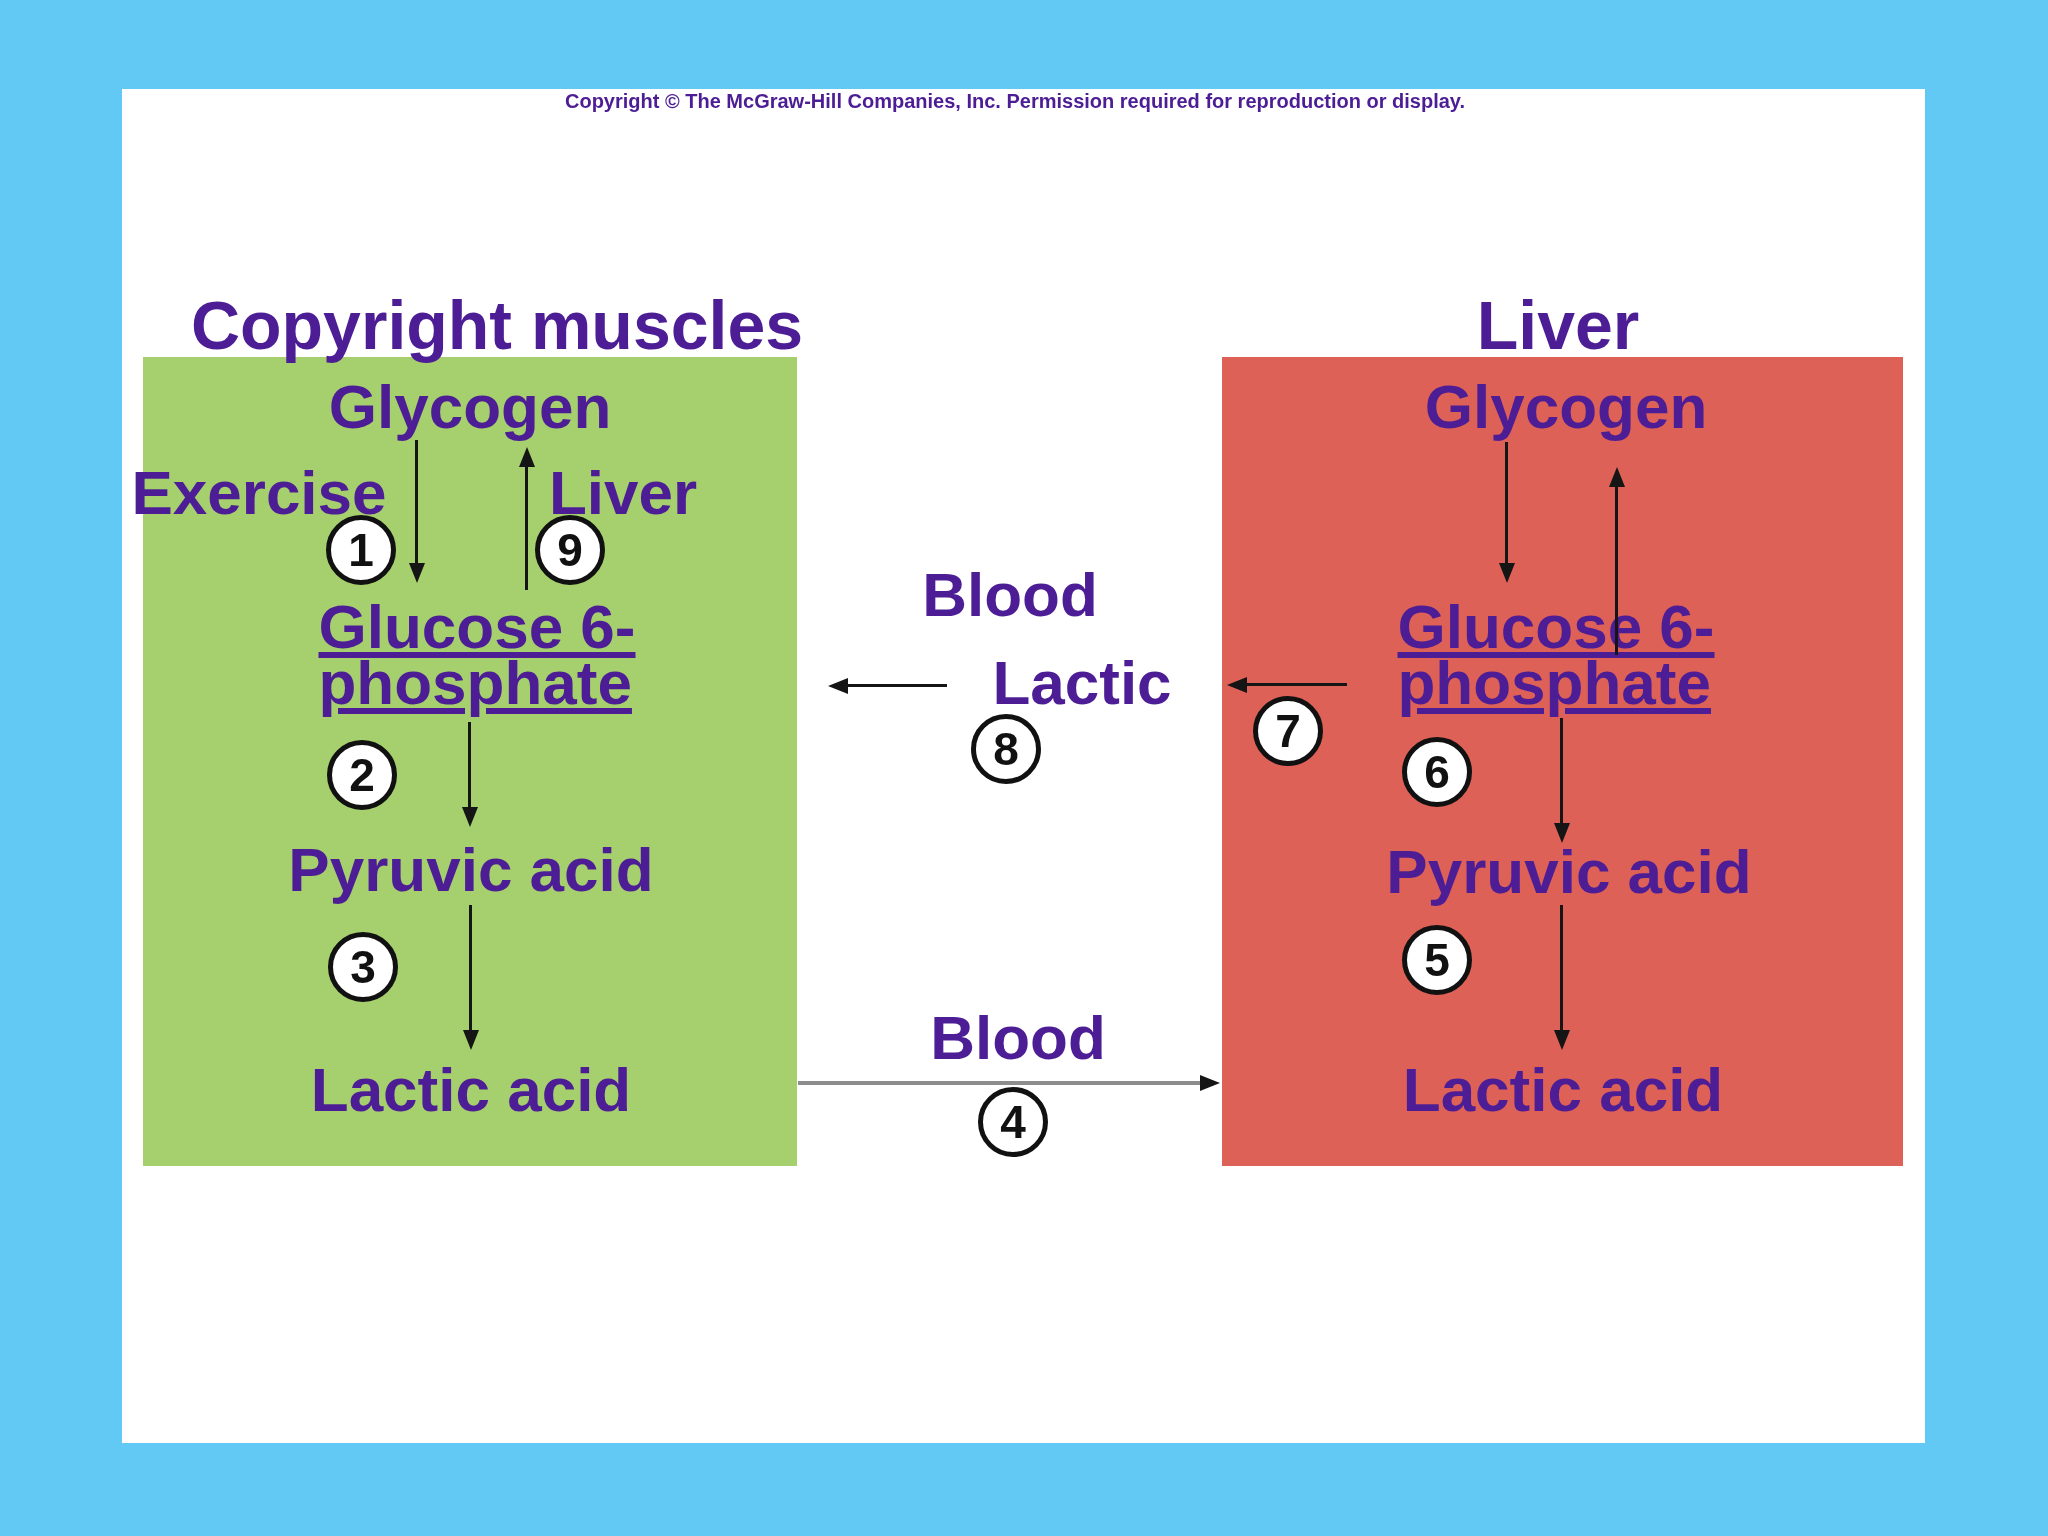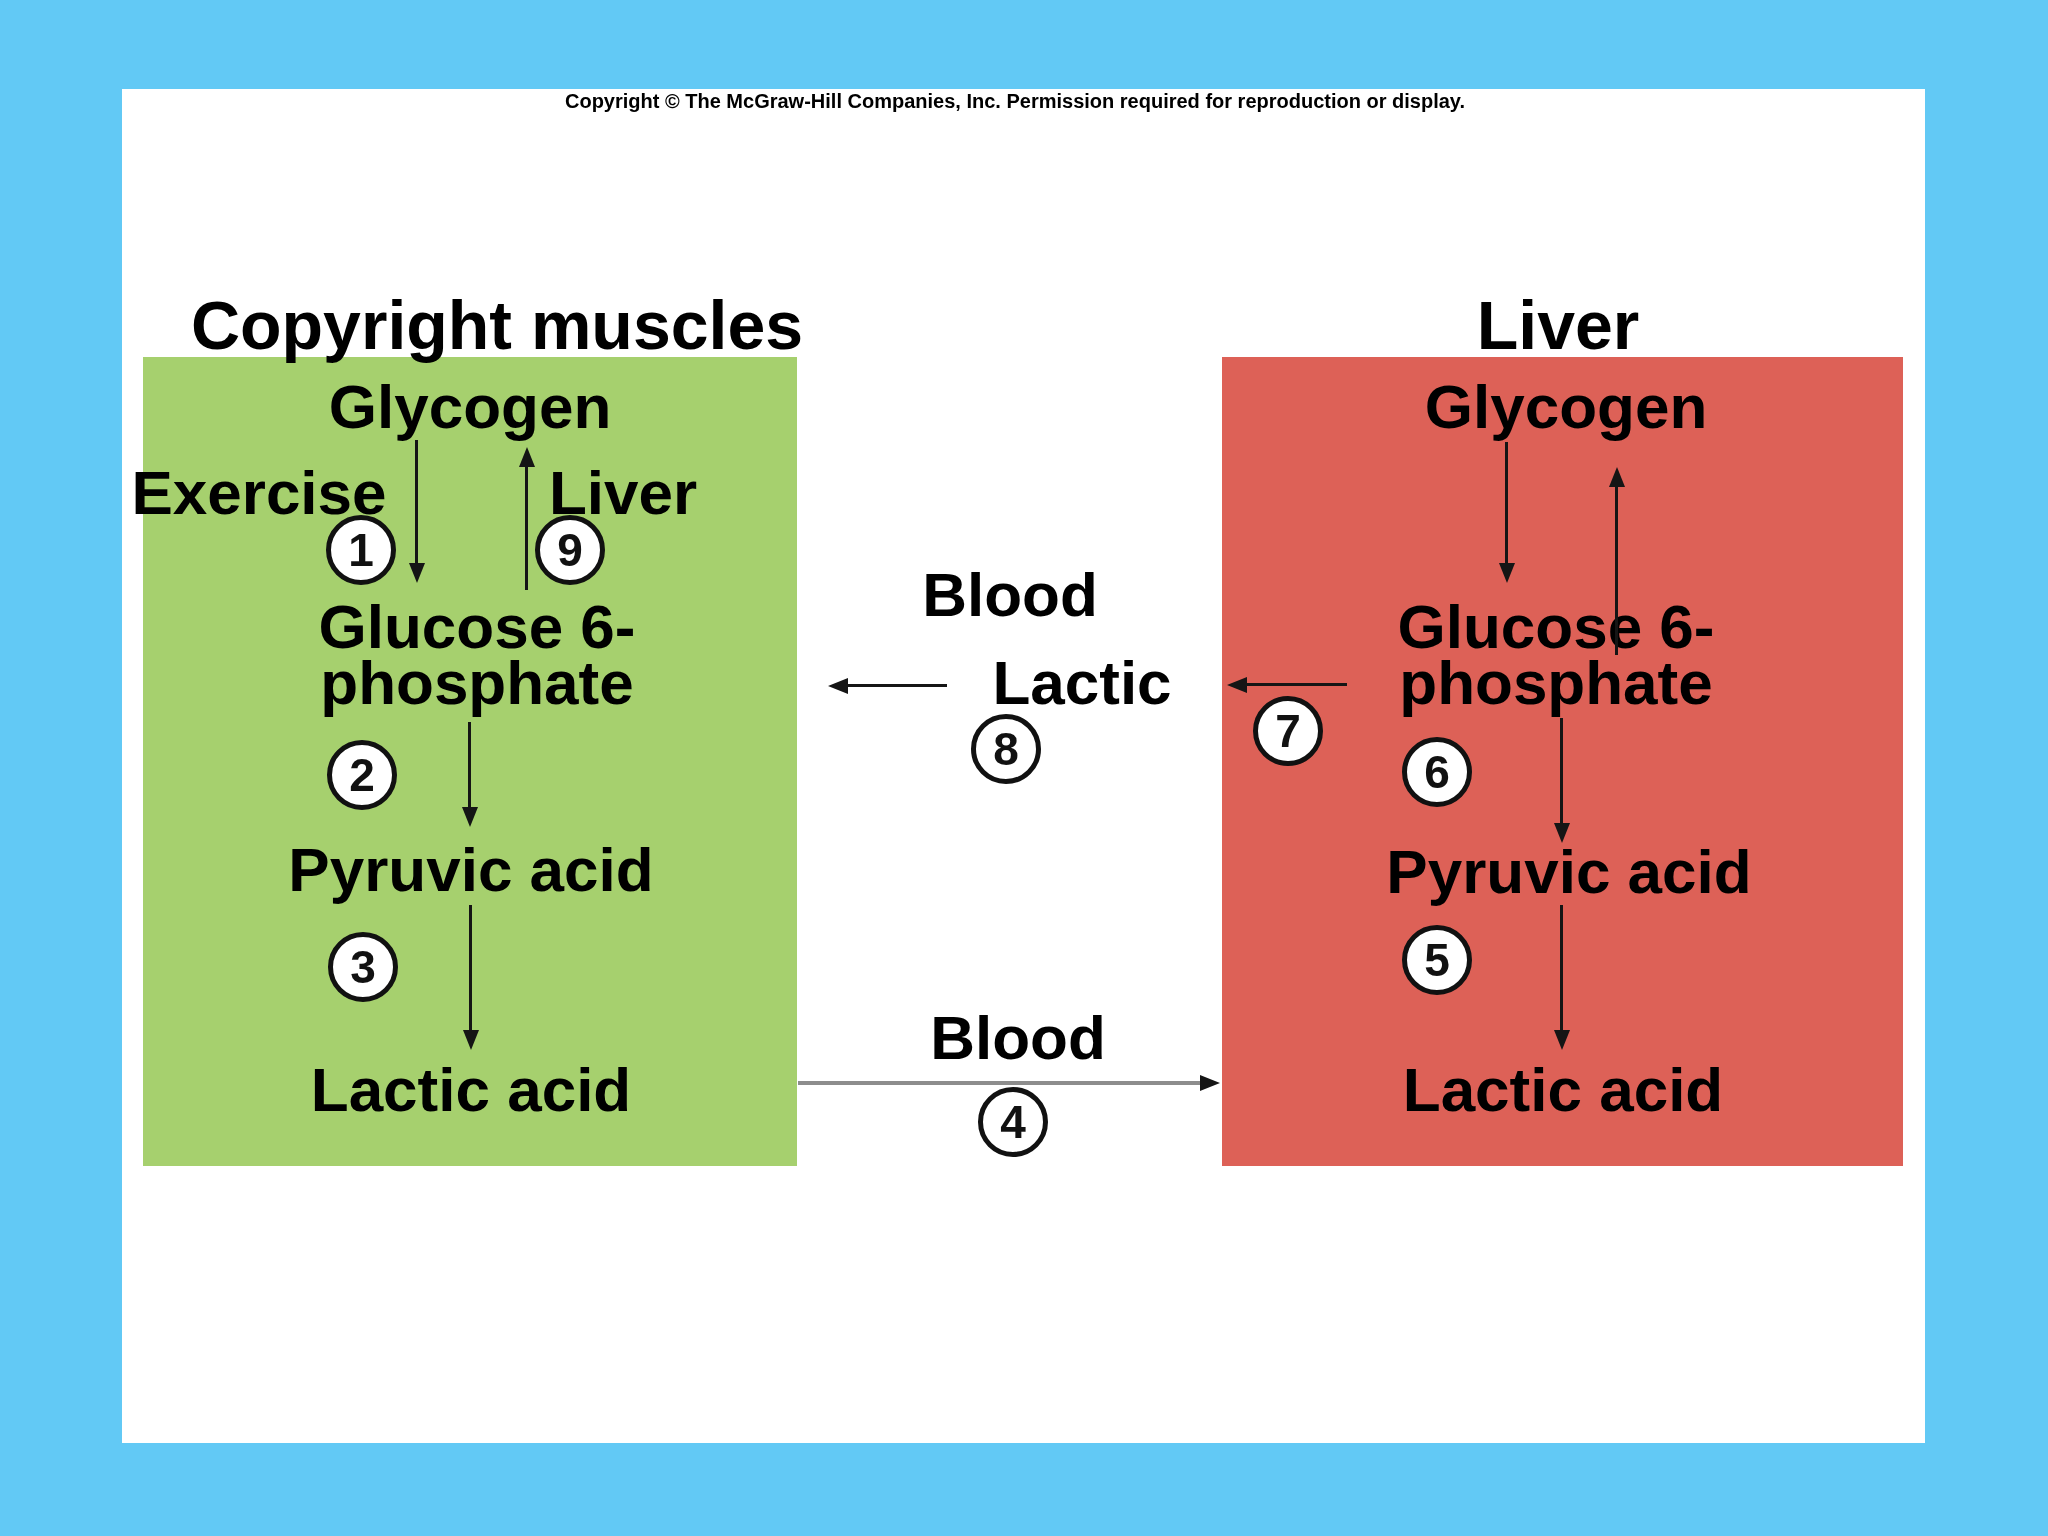--- a/index.html
+++ b/index.html
@@ -11,26 +11,26 @@
   }
   .page{
     position:absolute;left:122px;top:89px;width:1803px;height:1354px;
     background:#ffffff;
   }
   .panel-box{position:absolute;}
   .box-muscle{left:143px;top:357px;width:654px;height:809px;background:#a6d06e;}
   .box-liver{left:1222px;top:357px;width:681px;height:809px;background:#dd6157;}
   .lbl{
     position:absolute;transform:translate(-50%,-50%);
-    font-weight:700;white-space:nowrap;font-size:62px;color:#000000;
+    font-weight:700;white-space:nowrap;font-size:62px;color:#4c1d95;
     letter-spacing:0px;
   }
   .title{font-size:68px;}
   .copyright{font-size:20px;font-weight:700;}
-  .lbl2{text-align:center;line-height:56px;}
+  .lbl2{text-align:left;line-height:56px;text-decoration:underline;}
   .lbl2 span{display:block;}
   .badge{
     position:absolute;transform:translate(-50%,-50%);
     width:60px;height:60px;border-radius:50%;
     background:#ffffff;border:5px solid #111;
     display:flex;align-items:center;justify-content:center;
     font-size:46px;font-weight:700;color:#111;
   }
   .vline{position:absolute;width:3px;background:#151515;}
   .hline{position:absolute;height:3px;background:#151515;}

